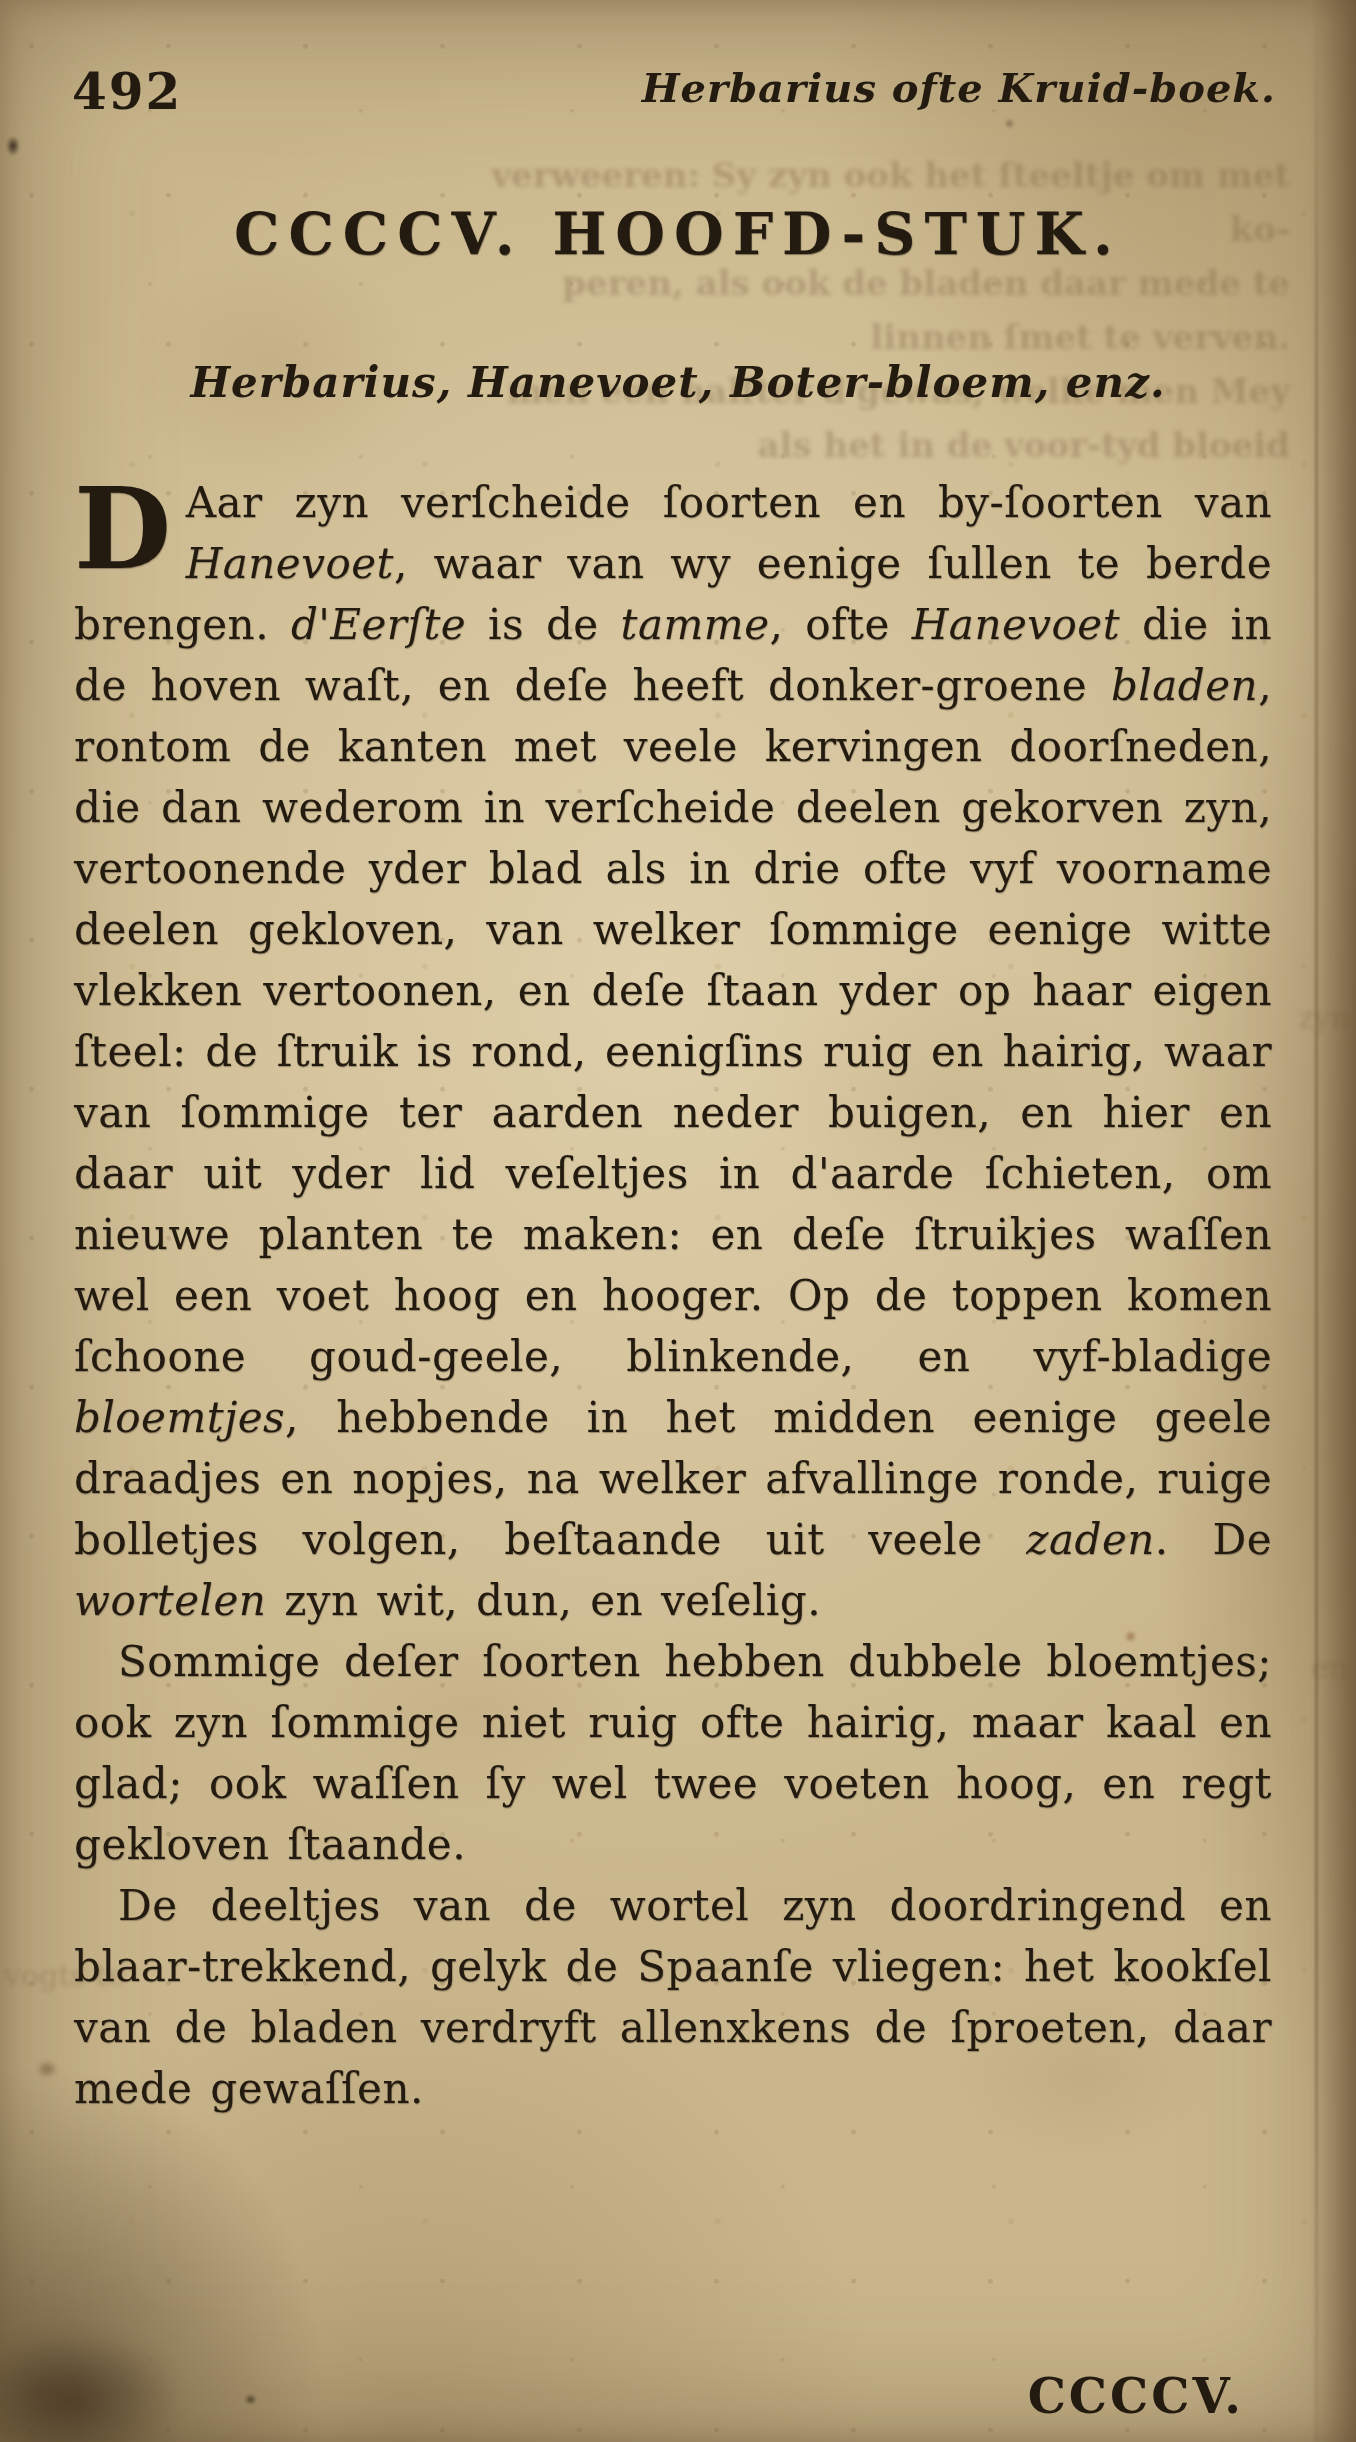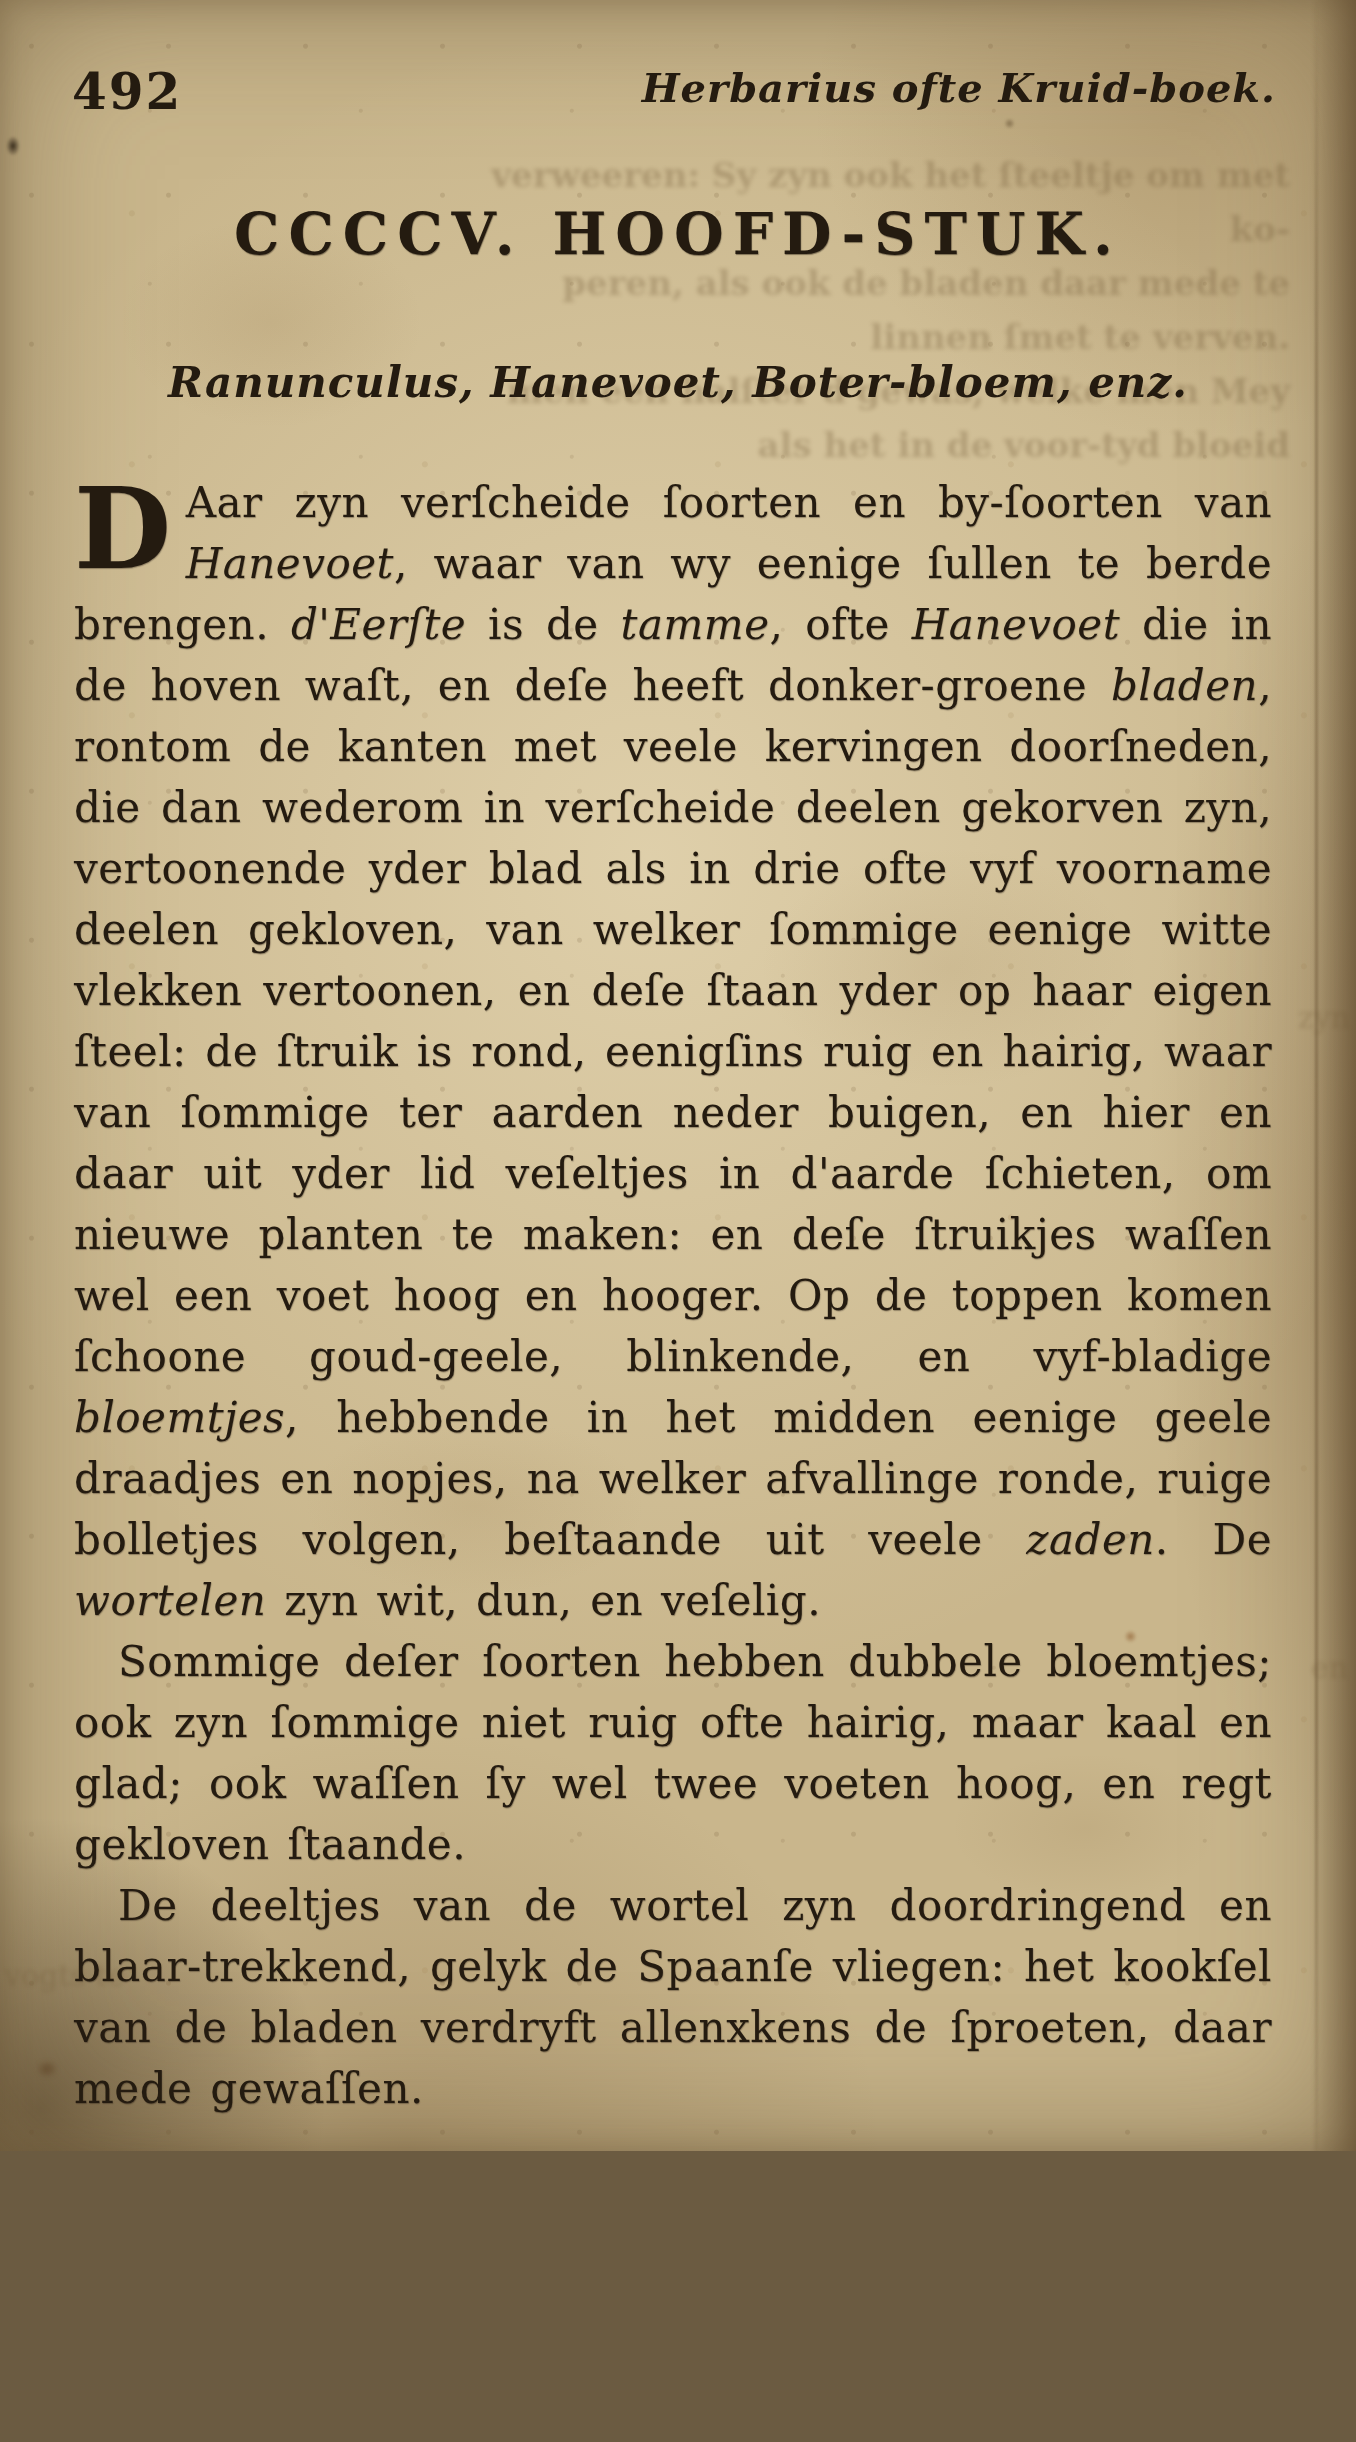--- a/index.html
+++ b/index.html
@@ -1,17 +1,17 @@
 <!DOCTYPE html>
 <html><head>
 <meta charset="utf-8">
 <style>
   html,body { margin:0; padding:0; background:#6b5b41; }
   .page {
-    position:relative; width:1356px; height:2151px; overflow:hidden; margin:0 auto;
+    position:relative; width:1356px; height:2442px; overflow:hidden; margin:0 auto;
     font-family:"DejaVu Serif","Liberation Serif",serif;
     color:#241b10;
     background:
       radial-gradient(90% 60% at 48% 40%, rgba(244,232,200,.50) 0%, rgba(244,232,200,0) 65%),
       radial-gradient(40% 22% at 88% 5%, rgba(134,104,62,.30), transparent 70%),
       radial-gradient(28% 18% at 3% 98%, rgba(58,42,22,.55), transparent 75%),
       radial-gradient(22% 45% at 100% 55%, rgba(130,100,62,.32), transparent 70%),
       radial-gradient(50% 28% at 30% 100%, rgba(120,92,55,.28), transparent 70%),
       #c9b68c;
     box-shadow: inset 0 0 150px rgba(92,72,42,.55), inset 0 0 30px rgba(92,72,42,.35);
@@ -108,21 +108,21 @@
   <span class="gmark" style="right:6px; top:1000px;">zyn</span>
   <span class="gmark" style="left:4px; top:1958px;">vogts te</span>
   <span class="gmark" style="right:8px; top:1650px;">en</span>
 
   <header class="header">
     <span class="pnum">492</span>
     <span class="rtitle">Herbarius ofte Kruid-boek.</span>
   </header>
 
   <h1 class="chapter">CCCCV. HOOFD-STUK.</h1>
-  <h2 class="subtitle">Ranunculus, Hanevoet, Boter-bloem, enz.</h2>
+  <h2 class="subtitle">Herbarius, Hanevoet, Boter-bloem, enz.</h2>
 
   <main class="bodytext">
     <p class="para">
       <span class="dropcap">D</span>
       <span><span>Aar zyn verſcheide ſoorten en by-ſoorten van </span><span class="it">Hanevoet</span><span>, waar van wy eenige ſullen te berde brengen. </span><span class="it">d'Eerſte</span><span> is de </span><span class="it">tamme</span><span>, ofte </span><span class="it">Hanevoet</span><span> die in de hoven waſt, en deſe heeft donker-groene </span><span class="it">bladen</span><span>, rontom de kanten met veele kervingen doorſneden, die dan wederom in verſcheide deelen gekorven zyn, vertoonende yder blad als in drie ofte vyf voorname deelen gekloven, van welker ſommige eenige witte vlekken vertoonen, en deſe ſtaan yder op haar eigen ſteel: de ſtruik is rond, eenigſins ruig en hairig, waar van ſommige ter aarden neder buigen, en hier en daar uit yder lid veſeltjes in d'aarde ſchieten, om nieuwe planten te maken: en deſe ſtruikjes waſſen wel een voet hoog en hooger. Op de toppen komen ſchoone goud-geele, blinkende, en vyf-bladige </span><span class="it">bloemtjes</span><span>, hebbende in het midden eenige geele draadjes en nopjes, na welker afvallinge ronde, ruige bolletjes volgen, beſtaande uit veele </span><span class="it">zaden</span><span>. De </span><span class="it">wortelen</span><span> zyn wit, dun, en veſelig.</span></span>
     </p>
     <p class="para indent">
       <span><span>Sommige deſer ſoorten hebben dubbele bloemtjes; ook zyn ſommige niet ruig ofte hairig, maar kaal en glad; ook waſſen ſy wel twee voeten hoog, en regt gekloven ſtaande.</span></span>
     </p>
     <p class="para indent">

